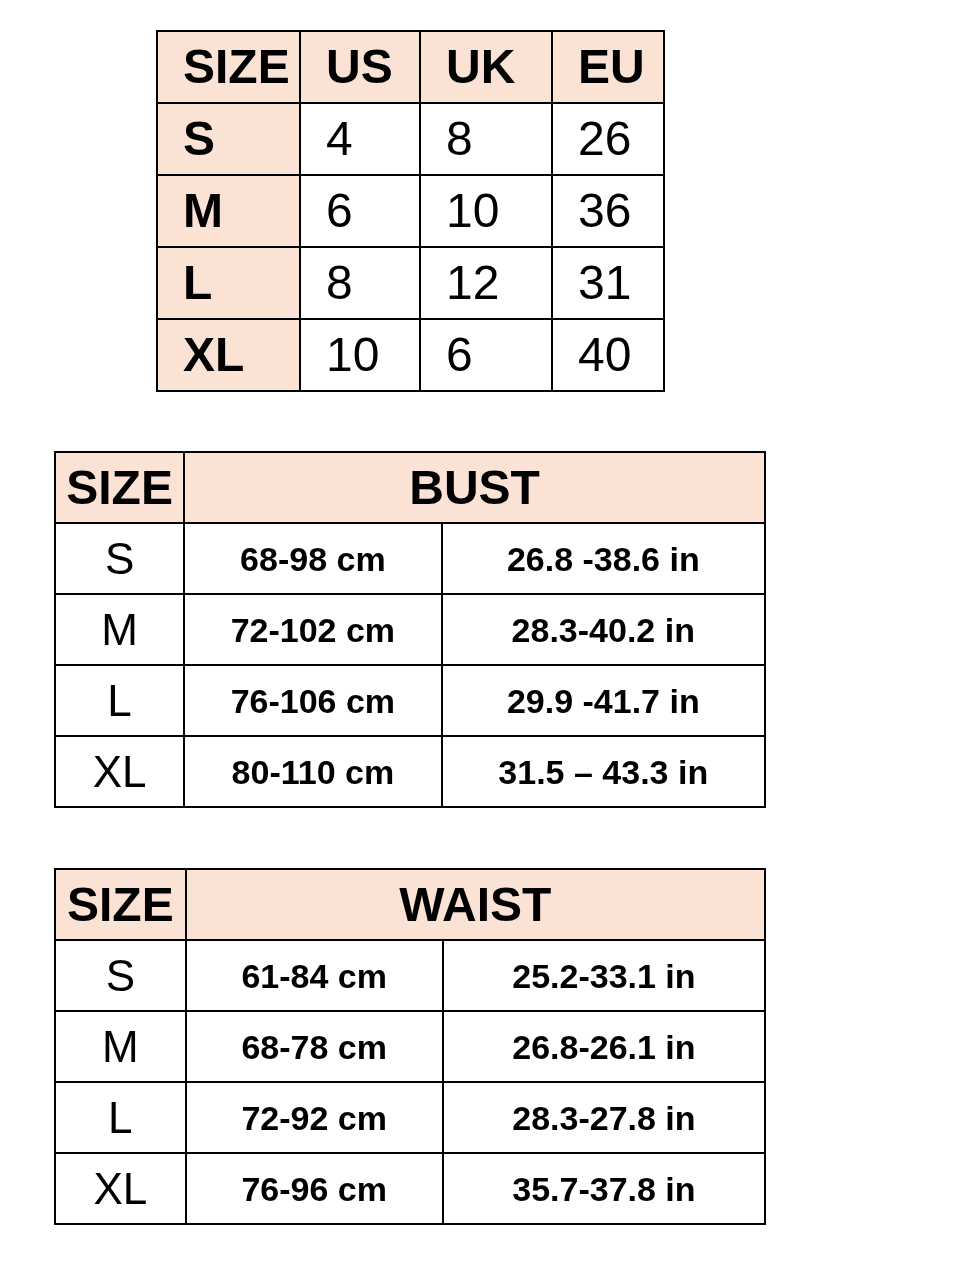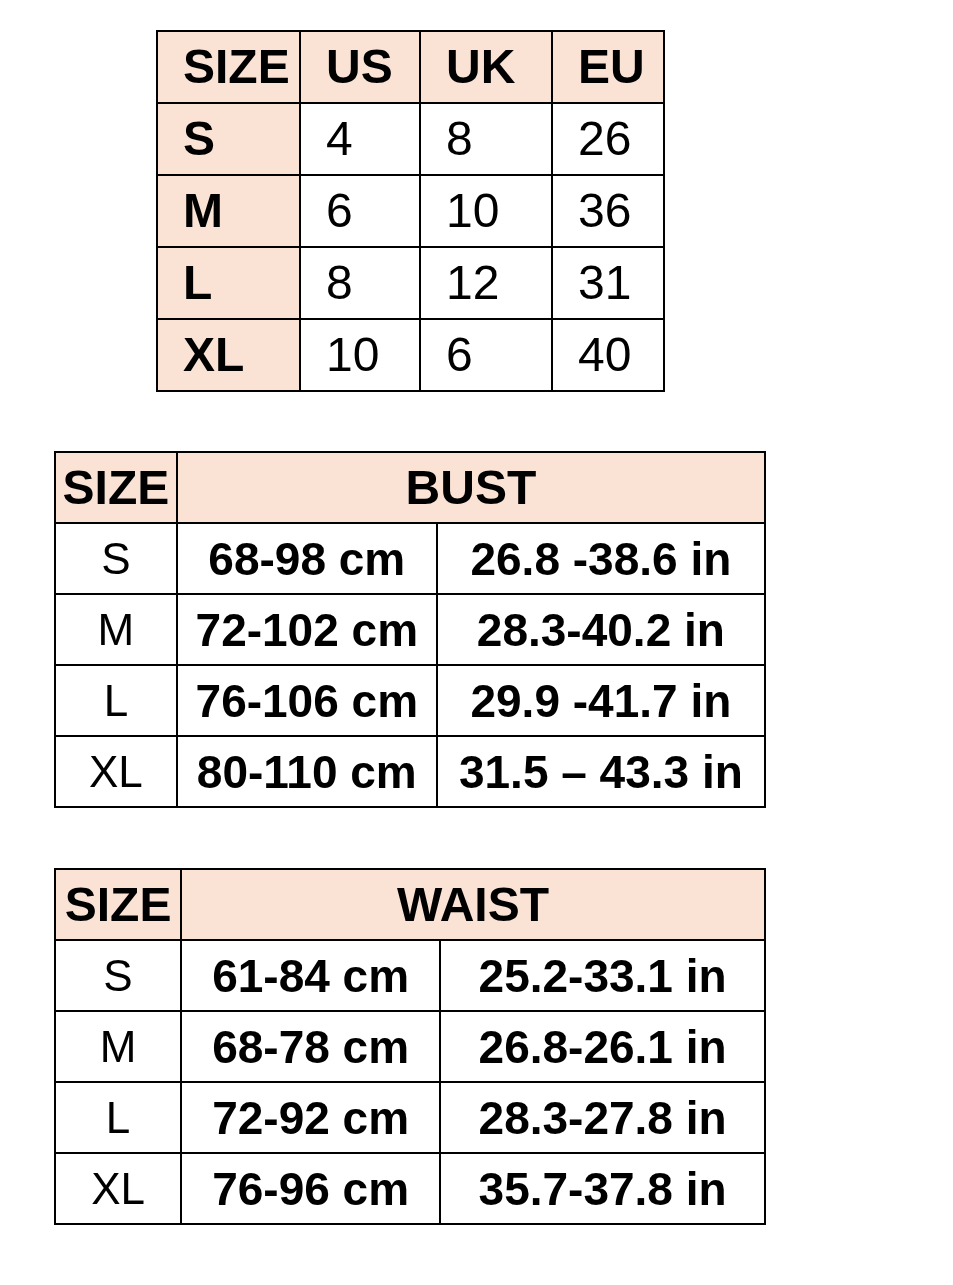--- a/index.html
+++ b/index.html
@@ -44,21 +44,21 @@
   
   .measure-table td {
     height: 69px;
     text-align: center;
     padding: 0;
   }
   #bust-table  { left: 54px; top: 451px; }
   #waist-table { left: 54px; top: 868px; }
   .measure-table td.m-hdr   { font-size: 48px; font-weight: bold; }
   .measure-table td.m-size  { font-size: 44px; font-weight: normal; }
-  .measure-table td.m-value { font-size: 46px; font-weight: bold; }
+  .measure-table td.m-value { font-size: 34px; font-weight: bold; }
 </style>
 </head>
 <body>
 
 <div class="page">
 
   <table id="conversion-table">
     <colgroup>
       <col style="width:143px">
         <col style="width:120px">

